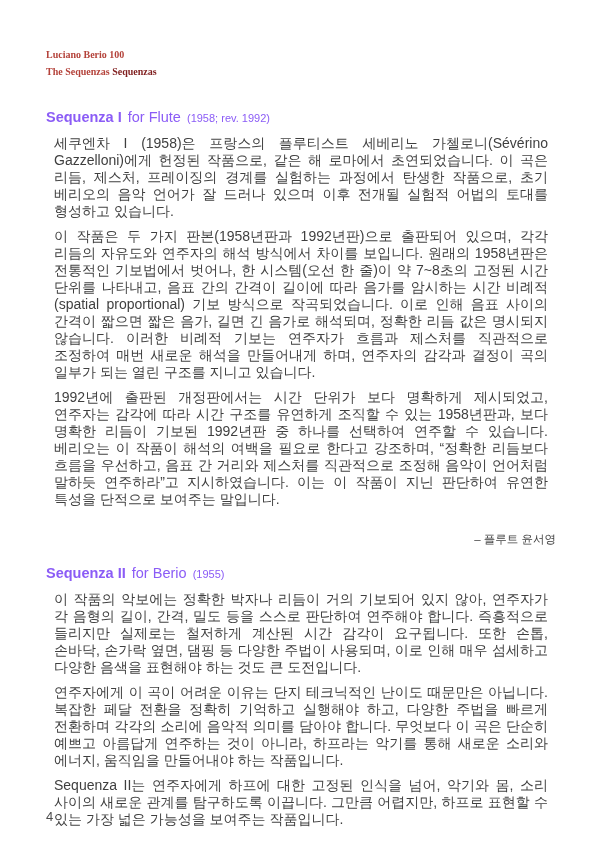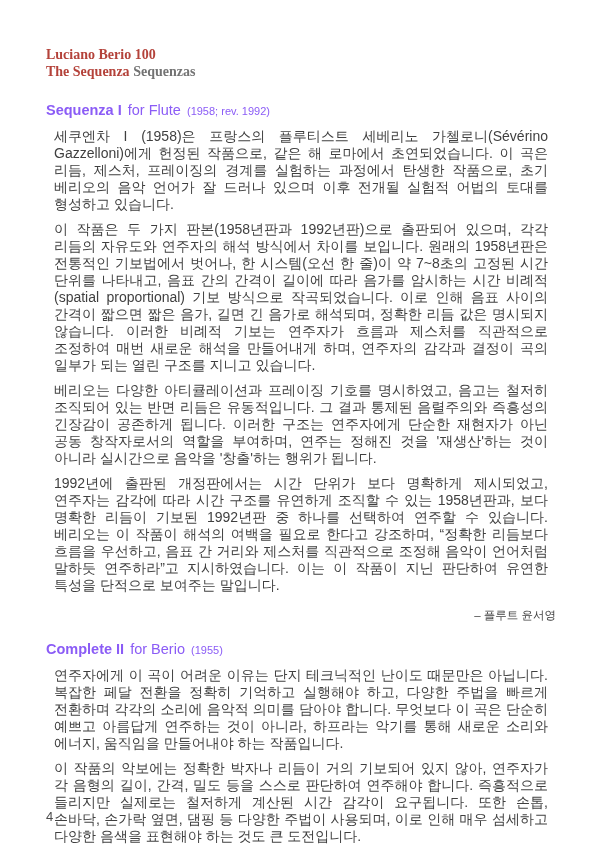--- a/index.html
+++ b/index.html
@@ -11,26 +11,26 @@
     overflow: hidden;
   }
   .page {
     position: absolute; inset: 0;
     padding: 46px 44px 0 46px;
     box-sizing: border-box;
   }
   .booklet-header {
     font-family: "Liberation Serif", "DejaVu Serif", serif;
     font-weight: bold;
-    font-size: 14px;
+    font-size: 10px;
     line-height: 17px;
     color: #b4423a;
-    margin-bottom: 21px;
+    margin-bottom: 28px;
   }
-  .booklet-header .accent { color: #737373; }
+  .booklet-header .accent { color: #7f1d1d; }
   .section-title {
     margin: 0 0 6px 0;
     color: #8b5cf6;
     font-size: 14.5px;
     line-height: 18px;
     font-weight: normal;
   }
   .section-title .t-work { font-weight: bold; margin-right: 6px; }
   .section-title .t-inst { font-weight: normal; }
   .section-title .t-date { font-size: 11px; margin-left: 2px; }
@@ -40,58 +40,57 @@
     line-height: 17px;
     color: #3f3f3f;
     text-align: justify;
     word-break: keep-all;
   }
   .attribution {
     font-size: 11.5px;
     line-height: 17px;
     color: #3f3f3f;
     text-align: right;
-    margin-top: 13px;
+    margin-top: 23px;
   }
   .section { margin-bottom: 16px; }
   .section-2 .section-title { margin-top: 2px; }
   .page-number {
     position: absolute;
     left: 46px;
     bottom: 26px;
     font-size: 13px;
     color: #4d4d4d;
   }
 </style>
 </head>
 <body>
 
 <div class="page">
 
   <header class="booklet-header">
     <div>Luciano Berio 100</div>
-    <div><span>The Sequenza</span> <span class="accent">Sequenzas</span></div>
+    <div><span>The Sequenzas</span> <span class="accent">Sequenzas</span></div>
   </header>
 
   <section class="section section-1">
     <h2 class="section-title"><span class="t-work">Sequenza I</span><span class="t-inst">for Flute</span> <span class="t-date">(1958; rev. 1992)</span></h2>
     <div class="body-text">
       <p>세쿠엔차 I (1958)은 프랑스의 플루티스트 세베리노 가첼로니(Sévérino Gazzelloni)에게 헌정된 작품으로, 같은 해 로마에서 초연되었습니다. 이 곡은 리듬, 제스처, 프레이징의 경계를 실험하는 과정에서 탄생한 작품으로, 초기 베리오의 음악 언어가 잘 드러나 있으며 이후 전개될 실험적 어법의 토대를 형성하고 있습니다.</p>
       <p>이 작품은 두 가지 판본(1958년판과 1992년판)으로 출판되어 있으며, 각각 리듬의 자유도와 연주자의 해석 방식에서 차이를 보입니다. 원래의 1958년판은 전통적인 기보법에서 벗어나, 한 시스템(오선 한 줄)이 약 7~8초의 고정된 시간 단위를 나타내고, 음표 간의 간격이 길이에 따라 음가를 암시하는 시간 비례적(spatial proportional) 기보 방식으로 작곡되었습니다. 이로 인해 음표 사이의 간격이 짧으면 짧은 음가, 길면 긴 음가로 해석되며, 정확한 리듬 값은 명시되지 않습니다. 이러한 비례적 기보는 연주자가 흐름과 제스처를 직관적으로 조정하여 매번 새로운 해석을 만들어내게 하며, 연주자의 감각과 결정이 곡의 일부가 되는 열린 구조를 지니고 있습니다.</p>
-      <p>베리오는 다양한 아티큘레이션과 프레이징 기호를 명시하였고, 음고는 철저히 조직되어 있는 반면 리듬은 유동적입니다. 그 결과 통제된 음렬주의와 즉흥성의 긴장감이 공존하게 됩니다. 이러한 구조는 연주자에게 단순한 재현자가 아닌 공동 창작자로서의 역할을 부여하며, 연주는 정해진 것을 '재생산'하는 것이 아니라 실시간으로 음악을 '창출'하는 행위가 됩니다.</p>
       <p>1992년에 출판된 개정판에서는 시간 단위가 보다 명확하게 제시되었고, 연주자는 감각에 따라 시간 구조를 유연하게 조직할 수 있는 1958년판과, 보다 명확한 리듬이 기보된 1992년판 중 하나를 선택하여 연주할 수 있습니다. 베리오는 이 작품이 해석의 여백을 필요로 한다고 강조하며, “정확한 리듬보다 흐름을 우선하고, 음표 간 거리와 제스처를 직관적으로 조정해 음악이 언어처럼 말하듯 연주하라”고 지시하였습니다. 이는 이 작품이 지닌 판단하여 유연한 특성을 단적으로 보여주는 말입니다.</p>
     </div>
     <div class="attribution">– 플루트 윤서영</div>
   </section>
 
   <section class="section section-2">
-    <h2 class="section-title"><span class="t-work">Complete II</span><span class="t-inst">for Berio</span> <span class="t-date">(1955)</span></h2>
+    <h2 class="section-title"><span class="t-work">Sequenza II</span><span class="t-inst">for Berio</span> <span class="t-date">(1955)</span></h2>
     <div class="body-text">
+      <p>이 작품의 악보에는 정확한 박자나 리듬이 거의 기보되어 있지 않아, 연주자가 각 음형의 길이, 간격, 밀도 등을 스스로 판단하여 연주해야 합니다. 즉흥적으로 들리지만 실제로는 철저하게 계산된 시간 감각이 요구됩니다. 또한 손톱, 손바닥, 손가락 옆면, 댐핑 등 다양한 주법이 사용되며, 이로 인해 매우 섬세하고 다양한 음색을 표현해야 하는 것도 큰 도전입니다.</p>
       <p>연주자에게 이 곡이 어려운 이유는 단지 테크닉적인 난이도 때문만은 아닙니다. 복잡한 페달 전환을 정확히 기억하고 실행해야 하고, 다양한 주법을 빠르게 전환하며 각각의 소리에 음악적 의미를 담아야 합니다. 무엇보다 이 곡은 단순히 예쁘고 아름답게 연주하는 것이 아니라, 하프라는 악기를 통해 새로운 소리와 에너지, 움직임을 만들어내야 하는 작품입니다.</p>
-      <p>이 작품의 악보에는 정확한 박자나 리듬이 거의 기보되어 있지 않아, 연주자가 각 음형의 길이, 간격, 밀도 등을 스스로 판단하여 연주해야 합니다. 즉흥적으로 들리지만 실제로는 철저하게 계산된 시간 감각이 요구됩니다. 또한 손톱, 손바닥, 손가락 옆면, 댐핑 등 다양한 주법이 사용되며, 이로 인해 매우 섬세하고 다양한 음색을 표현해야 하는 것도 큰 도전입니다.</p>
       <p>Sequenza II는 연주자에게 하프에 대한 고정된 인식을 넘어, 악기와 몸, 소리 사이의 새로운 관계를 탐구하도록 이끕니다. 그만큼 어렵지만, 하프로 표현할 수 있는 가장 넓은 가능성을 보여주는 작품입니다.</p>
     </div>
 
   </section>
 
   <div class="page-number">4</div>
 
 </div>
 
 </body></html>

